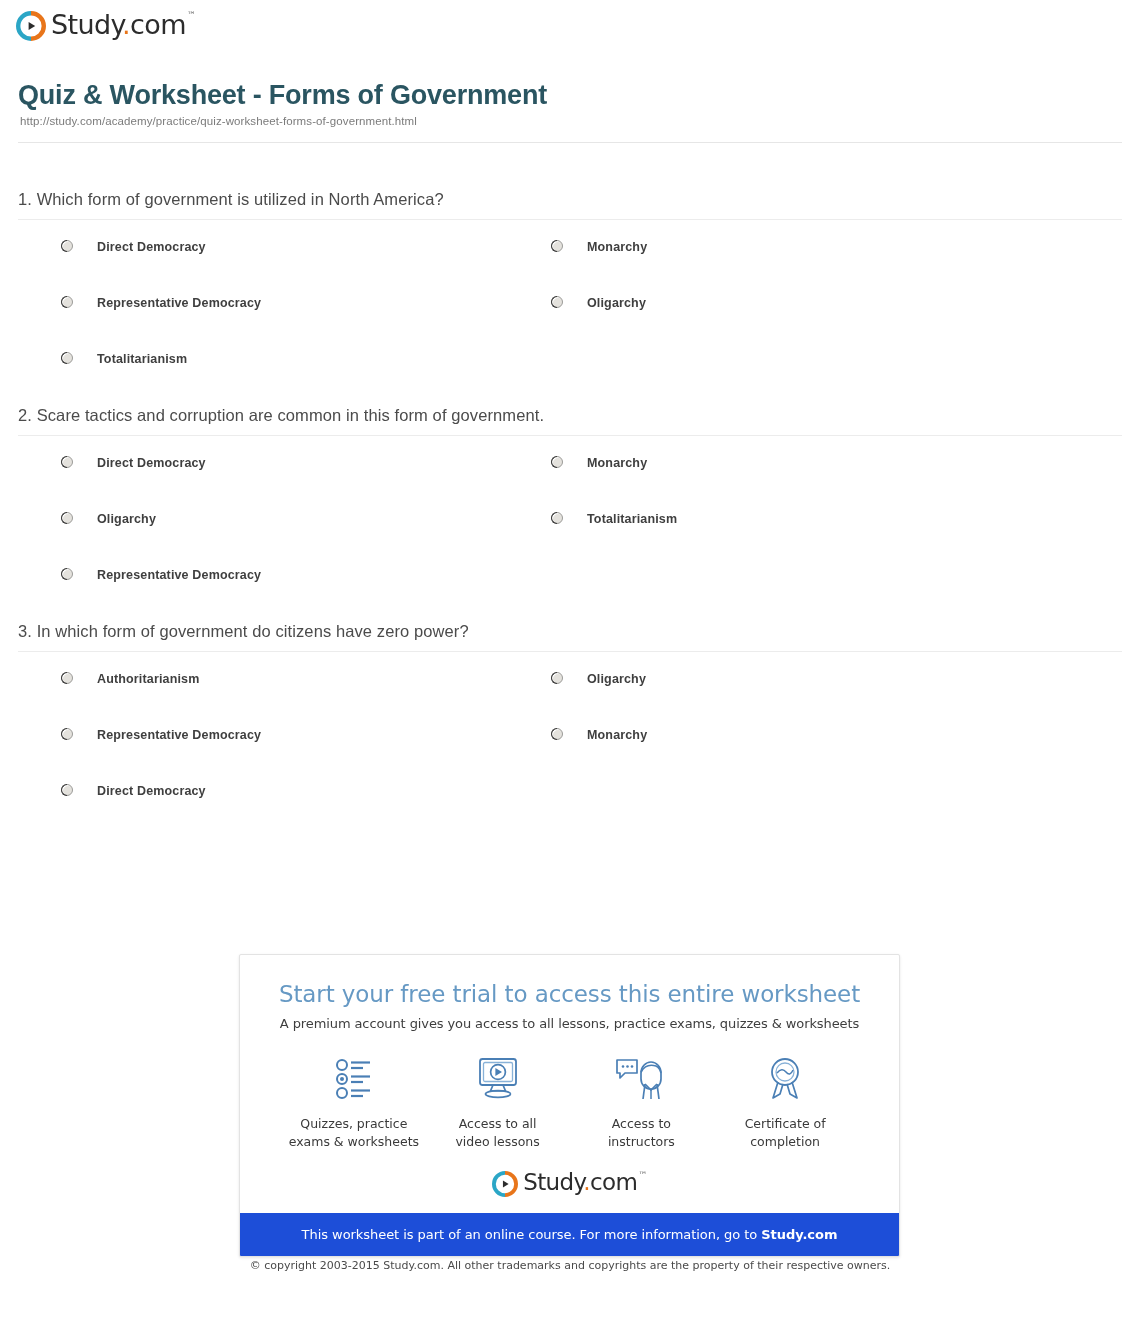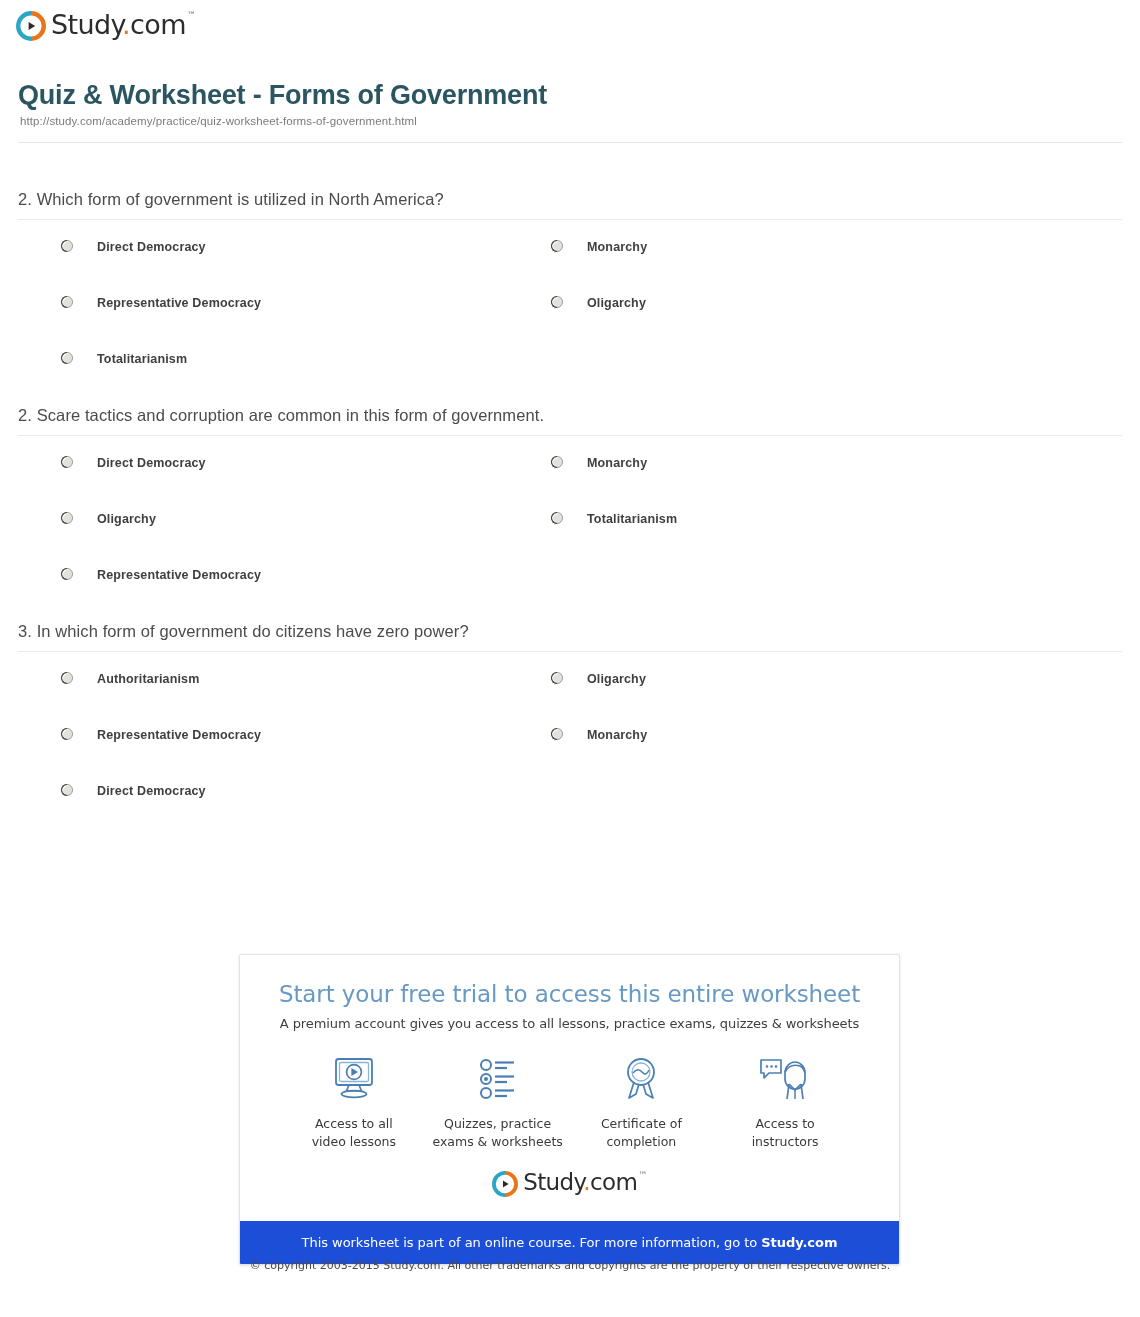--- a/index.html
+++ b/index.html
@@ -155,21 +155,21 @@
     left: 239px;
     top: 954px;
     width: 661px;
     background: #ffffff;
     border: 1px solid #e3e3e3;
     border-radius: 2px;
     box-shadow: 0 1px 3px rgba(0,0,0,0.10);
     overflow: hidden;
   }
   .promo-body {
-    padding: 26px 20px 8px 20px;
+    padding: 26px 20px 0 20px;
     text-align: center;
   }
   .promo-headline {
     margin: 0;
     font-size: 23px;
     font-weight: 400;
     color: #6699c4;
     font-family: "DejaVu Sans", sans-serif;
     letter-spacing: -0.1px;
   }
@@ -252,21 +252,21 @@
   </div>
 
   <div class="doc-head">
     <h1 class="doc-title">Quiz &amp; Worksheet - Forms of Government</h1>
     <div class="doc-url">http://study.com/academy/practice/quiz-worksheet-forms-of-government.html</div>
   </div>
   <div class="head-rule"></div>
 
   <div class="questions">
       <div class="question-block">
-        <p class="question-text">2. Which form of government is utilized in North America?</p>
+        <p class="question-text">1. Which form of government is utilized in North America?</p>
         <div class="question-rule"></div>
         <div class="options">
           <label class="option col-left row-0">
             <span class="option-radio"></span>
             <span class="option-label">Direct Democracy</span>
           </label>
           <label class="option col-right row-0">
             <span class="option-radio"></span>
             <span class="option-label">Monarchy</span>
           </label>
@@ -337,36 +337,20 @@
         </div>
       </div>
     </div>
 
   <div class="promo">
     <div class="promo-body">
       <div class="promo-headline">Start your free trial to access this entire worksheet</div>
       <div class="promo-sub">A premium account gives you access to all lessons, practice exams, quizzes &amp; worksheets</div>
 
       <div class="benefits">
-
-        <div class="benefit">
-          <div class="benefit-icon">
-            <svg width="52" height="48" viewBox="0 0 52 48">
-              <rect x="8" y="4" width="36" height="26" rx="2.5" fill="none" stroke="#4a7fb5" stroke-width="1.8"></rect>
-              <rect x="11.5" y="7.5" width="29" height="19" rx="1.5" fill="none" stroke="#89b2d8" stroke-width="1.3"></rect>
-              <circle cx="26" cy="17" r="7.4" fill="none" stroke="#4a7fb5" stroke-width="1.7"></circle>
-              <path d="M23.4 13 L30 17 L23.4 21 Z" fill="#4a7fb5"></path>
-              <path d="M21 30 L18.5 36 L33.5 36 L31 30" fill="none" stroke="#4a7fb5" stroke-width="1.7"></path>
-              <ellipse cx="26" cy="39" rx="12.5" ry="3.4" fill="none" stroke="#4a7fb5" stroke-width="1.7"></ellipse>
-            </svg>
-          </div>
-          <div class="benefit-text">
-            <span>Access to all</span><br><span>video lessons</span>
-          </div>
-        </div>
 
         <div class="benefit">
           <div class="benefit-icon">
             <svg width="52" height="48" viewBox="0 0 52 48">
               <circle cx="14" cy="10" r="5" fill="none" stroke="#4a7fb5" stroke-width="2"></circle>
               <circle cx="14" cy="24" r="5" fill="none" stroke="#4a7fb5" stroke-width="2"></circle>
               <circle cx="14" cy="24" r="2" fill="#4a7fb5"></circle>
               <circle cx="14" cy="38" r="5" fill="none" stroke="#4a7fb5" stroke-width="2"></circle>
               <line x1="23" y1="7.5" x2="42" y2="7.5" stroke="#4a7fb5" stroke-width="2.2"></line>
               <line x1="23" y1="13" x2="35" y2="13" stroke="#4a7fb5" stroke-width="2.2"></line>
@@ -377,29 +361,30 @@
             </svg>
           </div>
           <div class="benefit-text">
             <span>Quizzes, practice</span><br><span>exams &amp; worksheets</span>
           </div>
         </div>
 
         <div class="benefit">
           <div class="benefit-icon">
             <svg width="52" height="48" viewBox="0 0 52 48">
-              <circle cx="26" cy="17" r="13" fill="none" stroke="#4a7fb5" stroke-width="1.8"></circle>
-              <circle cx="26" cy="17" r="9" fill="none" stroke="#89b2d8" stroke-width="1.3"></circle>
-              <path d="M18 18 Q23 12 27 17 Q31 22 34 15" fill="none" stroke="#4a7fb5" stroke-width="1.5"></path>
-              <path d="M19 27 L14 43 L21 39 L24 29" fill="none" stroke="#4a7fb5" stroke-width="1.7" stroke-linejoin="round"></path>
-              <path d="M33 27 L38 43 L31 39 L28 29" fill="none" stroke="#4a7fb5" stroke-width="1.7" stroke-linejoin="round"></path>
+              <rect x="8" y="4" width="36" height="26" rx="2.5" fill="none" stroke="#4a7fb5" stroke-width="1.8"></rect>
+              <rect x="11.5" y="7.5" width="29" height="19" rx="1.5" fill="none" stroke="#89b2d8" stroke-width="1.3"></rect>
+              <circle cx="26" cy="17" r="7.4" fill="none" stroke="#4a7fb5" stroke-width="1.7"></circle>
+              <path d="M23.4 13 L30 17 L23.4 21 Z" fill="#4a7fb5"></path>
+              <path d="M21 30 L18.5 36 L33.5 36 L31 30" fill="none" stroke="#4a7fb5" stroke-width="1.7"></path>
+              <ellipse cx="26" cy="39" rx="12.5" ry="3.4" fill="none" stroke="#4a7fb5" stroke-width="1.7"></ellipse>
             </svg>
           </div>
           <div class="benefit-text">
-            <span>Certificate of</span><br><span>completion</span>
+            <span>Access to all</span><br><span>video lessons</span>
           </div>
         </div>
 
         <div class="benefit">
           <div class="benefit-icon">
             <svg width="56" height="48" viewBox="0 0 56 48">
               <path d="M4 5 H24 V18 H12 L7 23 V18 H4 Z" fill="none" stroke="#4a7fb5" stroke-width="1.7" stroke-linejoin="round"></path>
               <circle cx="10" cy="11.5" r="1.3" fill="#4a7fb5"></circle>
               <circle cx="14.5" cy="11.5" r="1.3" fill="#4a7fb5"></circle>
               <circle cx="19" cy="11.5" r="1.3" fill="#4a7fb5"></circle>
@@ -409,20 +394,35 @@
               <path d="M44 29 L46 44" fill="none" stroke="#4a7fb5" stroke-width="1.7"></path>
               <path d="M32 29 L38 35 L44 29" fill="none" stroke="#4a7fb5" stroke-width="1.7"></path>
               <path d="M38 35 L38 44" fill="none" stroke="#4a7fb5" stroke-width="1.5"></path>
             </svg>
           </div>
           <div class="benefit-text">
             <span>Access to</span><br><span>instructors</span>
           </div>
         </div>
 
+        <div class="benefit">
+          <div class="benefit-icon">
+            <svg width="52" height="48" viewBox="0 0 52 48">
+              <circle cx="26" cy="17" r="13" fill="none" stroke="#4a7fb5" stroke-width="1.8"></circle>
+              <circle cx="26" cy="17" r="9" fill="none" stroke="#89b2d8" stroke-width="1.3"></circle>
+              <path d="M18 18 Q23 12 27 17 Q31 22 34 15" fill="none" stroke="#4a7fb5" stroke-width="1.5"></path>
+              <path d="M19 27 L14 43 L21 39 L24 29" fill="none" stroke="#4a7fb5" stroke-width="1.7" stroke-linejoin="round"></path>
+              <path d="M33 27 L38 43 L31 39 L28 29" fill="none" stroke="#4a7fb5" stroke-width="1.7" stroke-linejoin="round"></path>
+            </svg>
+          </div>
+          <div class="benefit-text">
+            <span>Certificate of</span><br><span>completion</span>
+          </div>
+        </div>
+
       </div>
 
       <div class="promo-logo-row">
         <span class="brand-logo">
           <svg class="brand-mark" width="26" height="26" viewBox="0 0 30 30">
             <path d="M15 2.2 A12.8 12.8 0 0 0 15 27.8" fill="none" stroke="#2ba6c6" stroke-width="4.4"></path>
             <path d="M15 2.2 A12.8 12.8 0 0 1 15 27.8" fill="none" stroke="#e8751a" stroke-width="4.4"></path>
             <circle cx="15" cy="15" r="7.6" fill="#ffffff"></circle>
             <path d="M12.6 10.9 L19.2 15 L12.6 19.1 Z" fill="#2c2c2c"></path>
           </svg>

